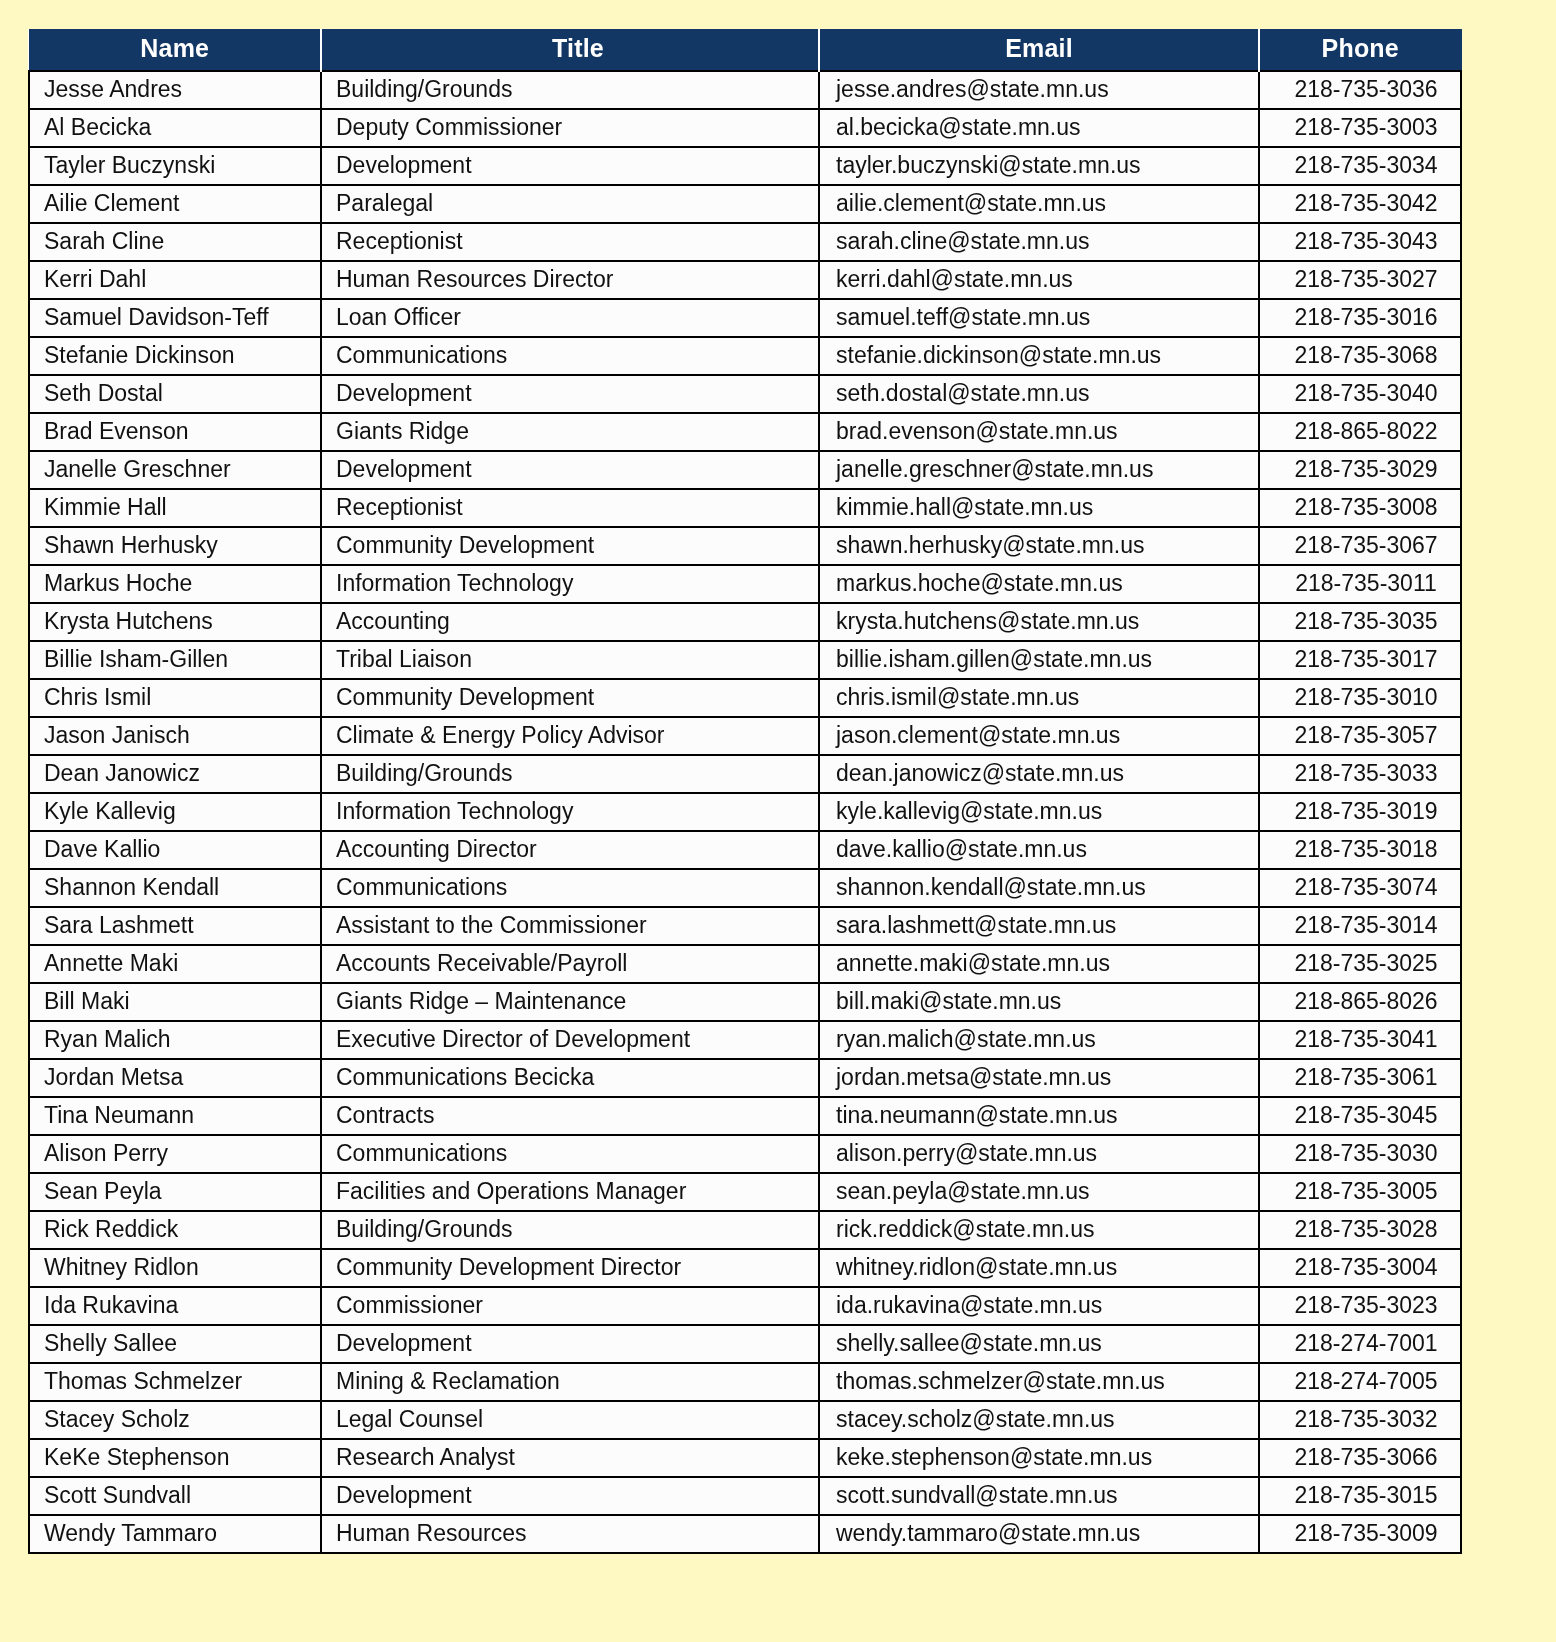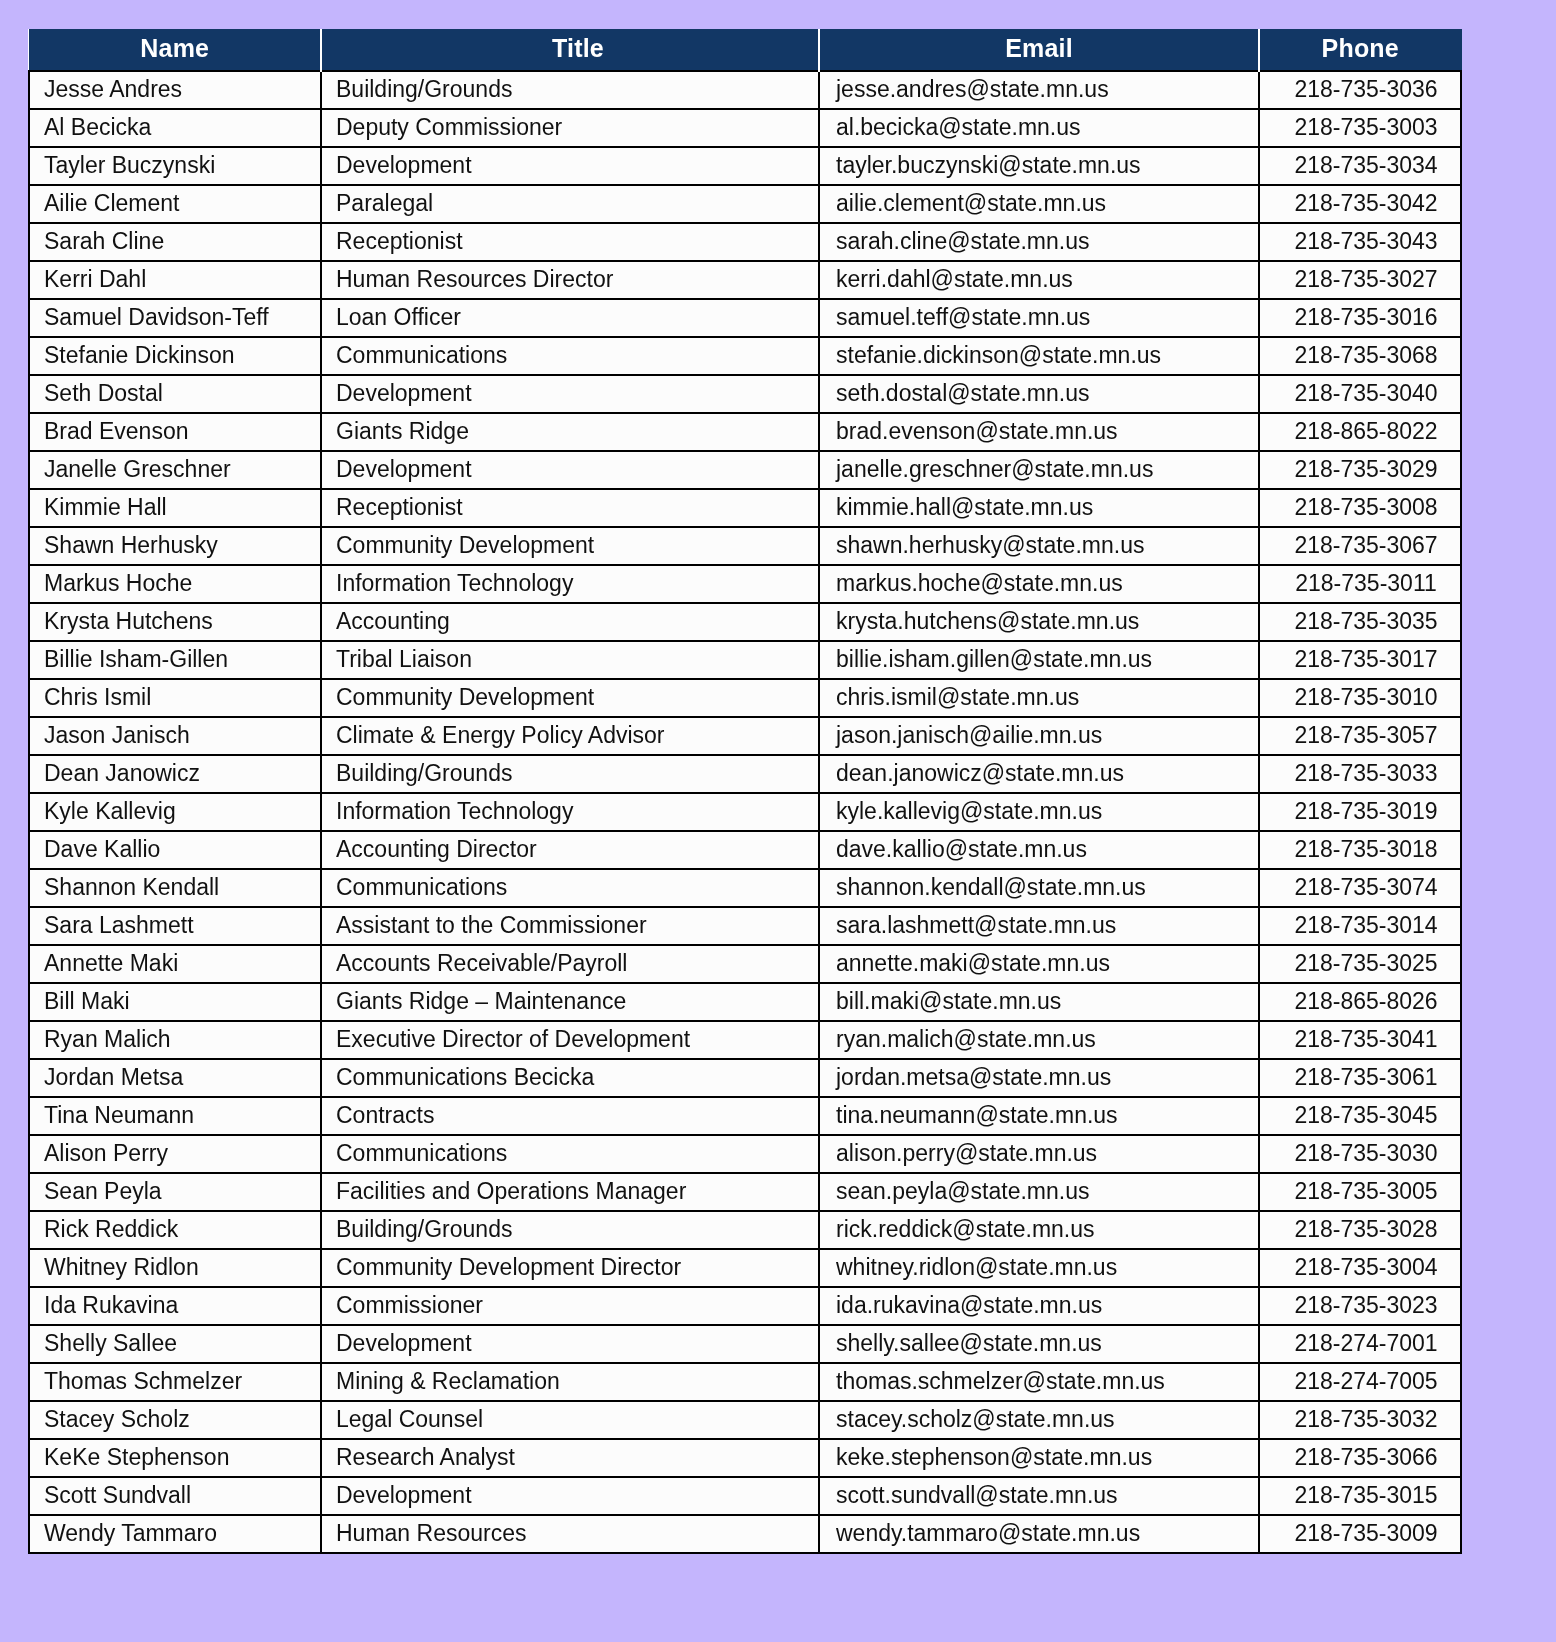--- a/index.html
+++ b/index.html
@@ -11,21 +11,21 @@
   body {
     width: 1556px;
     height: 1642px;
     font-family: "Liberation Sans", sans-serif;
     overflow: hidden;
   }
   #page {
     position: relative;
     width: 1556px;
     height: 1642px;
-    background: #c4b5fd;
+    background: #fef9c3;
     box-sizing: border-box;
   }
   #directory-table {
     position: absolute;
     left: 28px;
     top: 29px;
     width: 1432px;
     border-collapse: collapse;
     table-layout: fixed;
     background: #ffffff;
@@ -200,21 +200,21 @@
         </tr>
         <tr>
           <td class="cell-name">Chris Ismil</td>
           <td class="cell-title">Community Development</td>
           <td class="cell-email">chris.ismil@state.mn.us</td>
           <td class="cell-phone">218-735-3010</td>
         </tr>
         <tr>
           <td class="cell-name">Jason Janisch</td>
           <td class="cell-title">Climate &amp; Energy Policy Advisor</td>
-          <td class="cell-email">jason.janisch@ailie.mn.us</td>
+          <td class="cell-email">jason.clement@state.mn.us</td>
           <td class="cell-phone">218-735-3057</td>
         </tr>
         <tr>
           <td class="cell-name">Dean Janowicz</td>
           <td class="cell-title">Building/Grounds</td>
           <td class="cell-email">dean.janowicz@state.mn.us</td>
           <td class="cell-phone">218-735-3033</td>
         </tr>
         <tr>
           <td class="cell-name">Kyle Kallevig</td>

